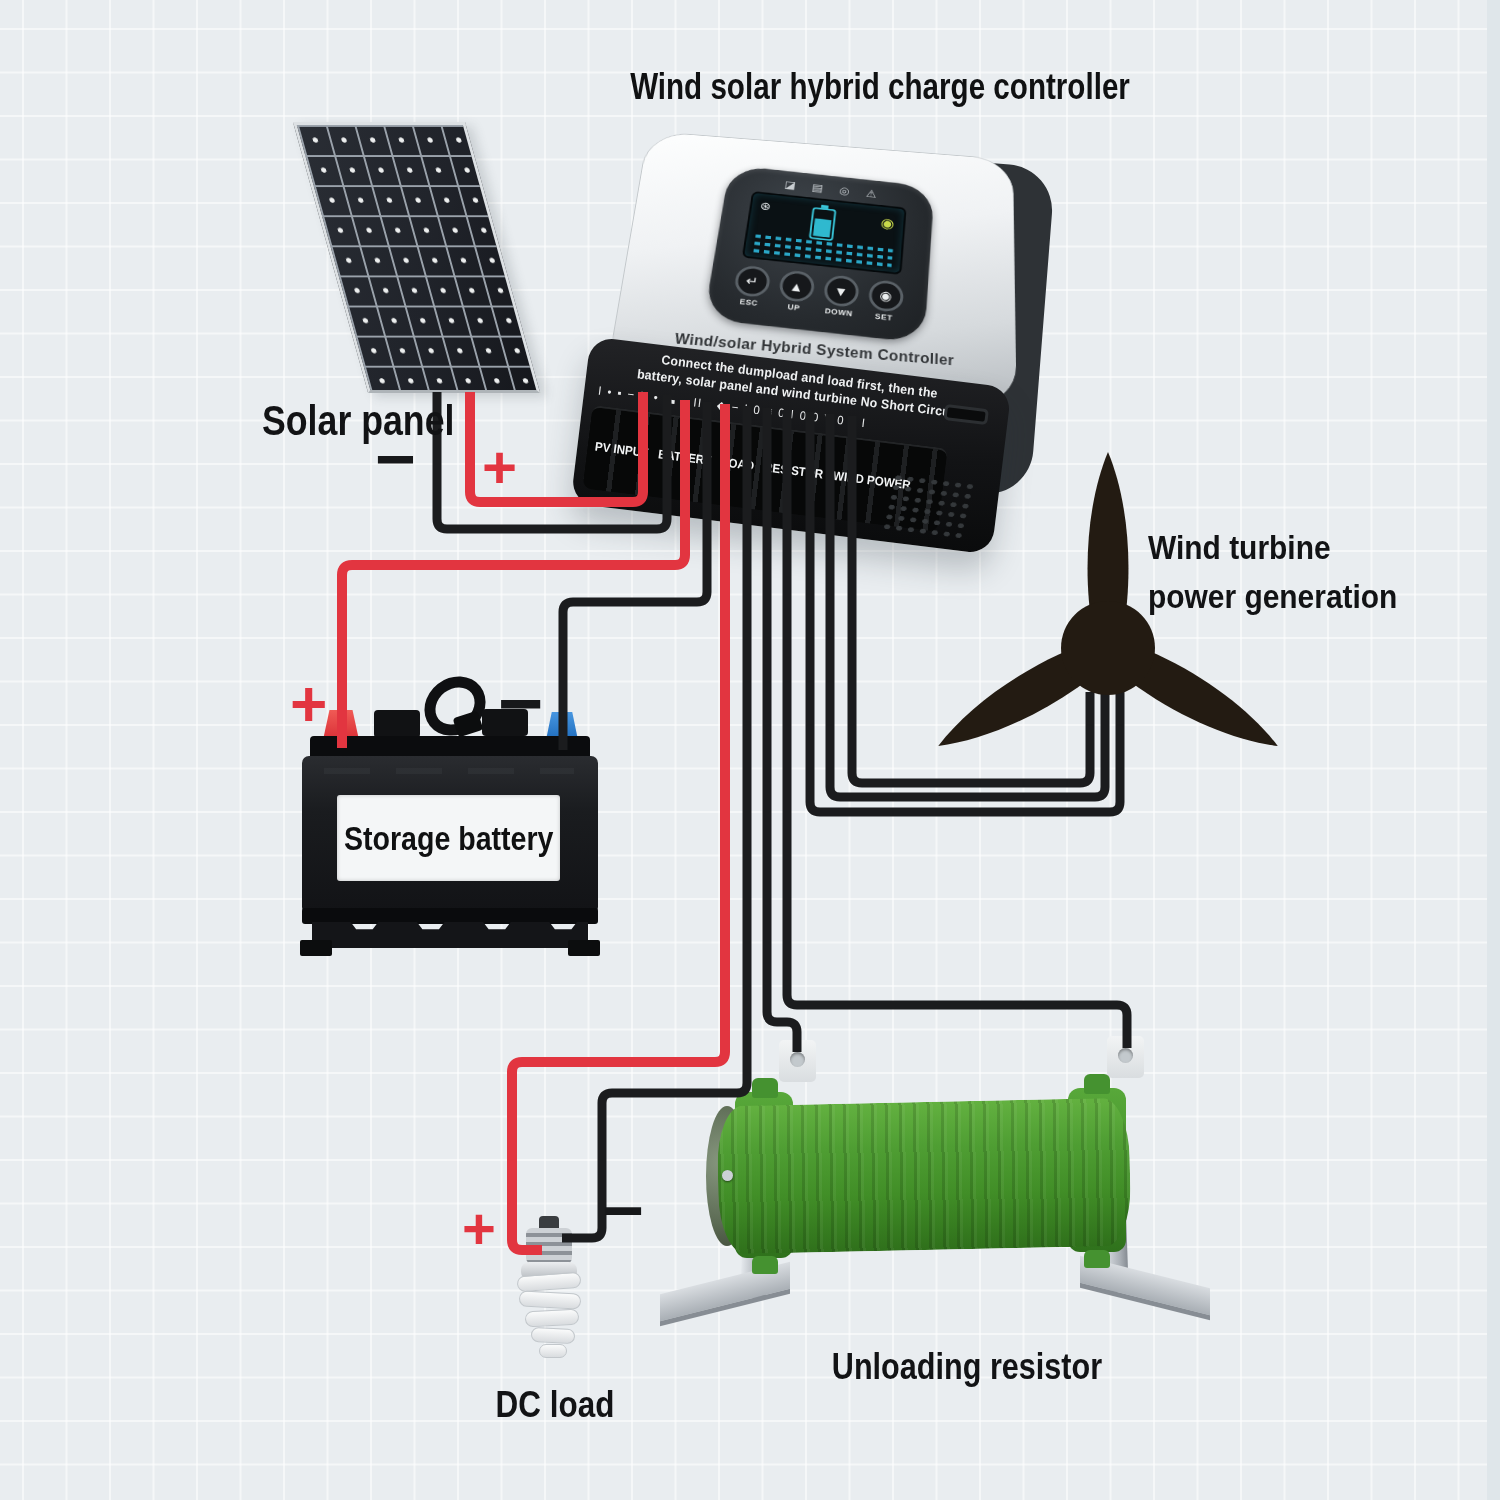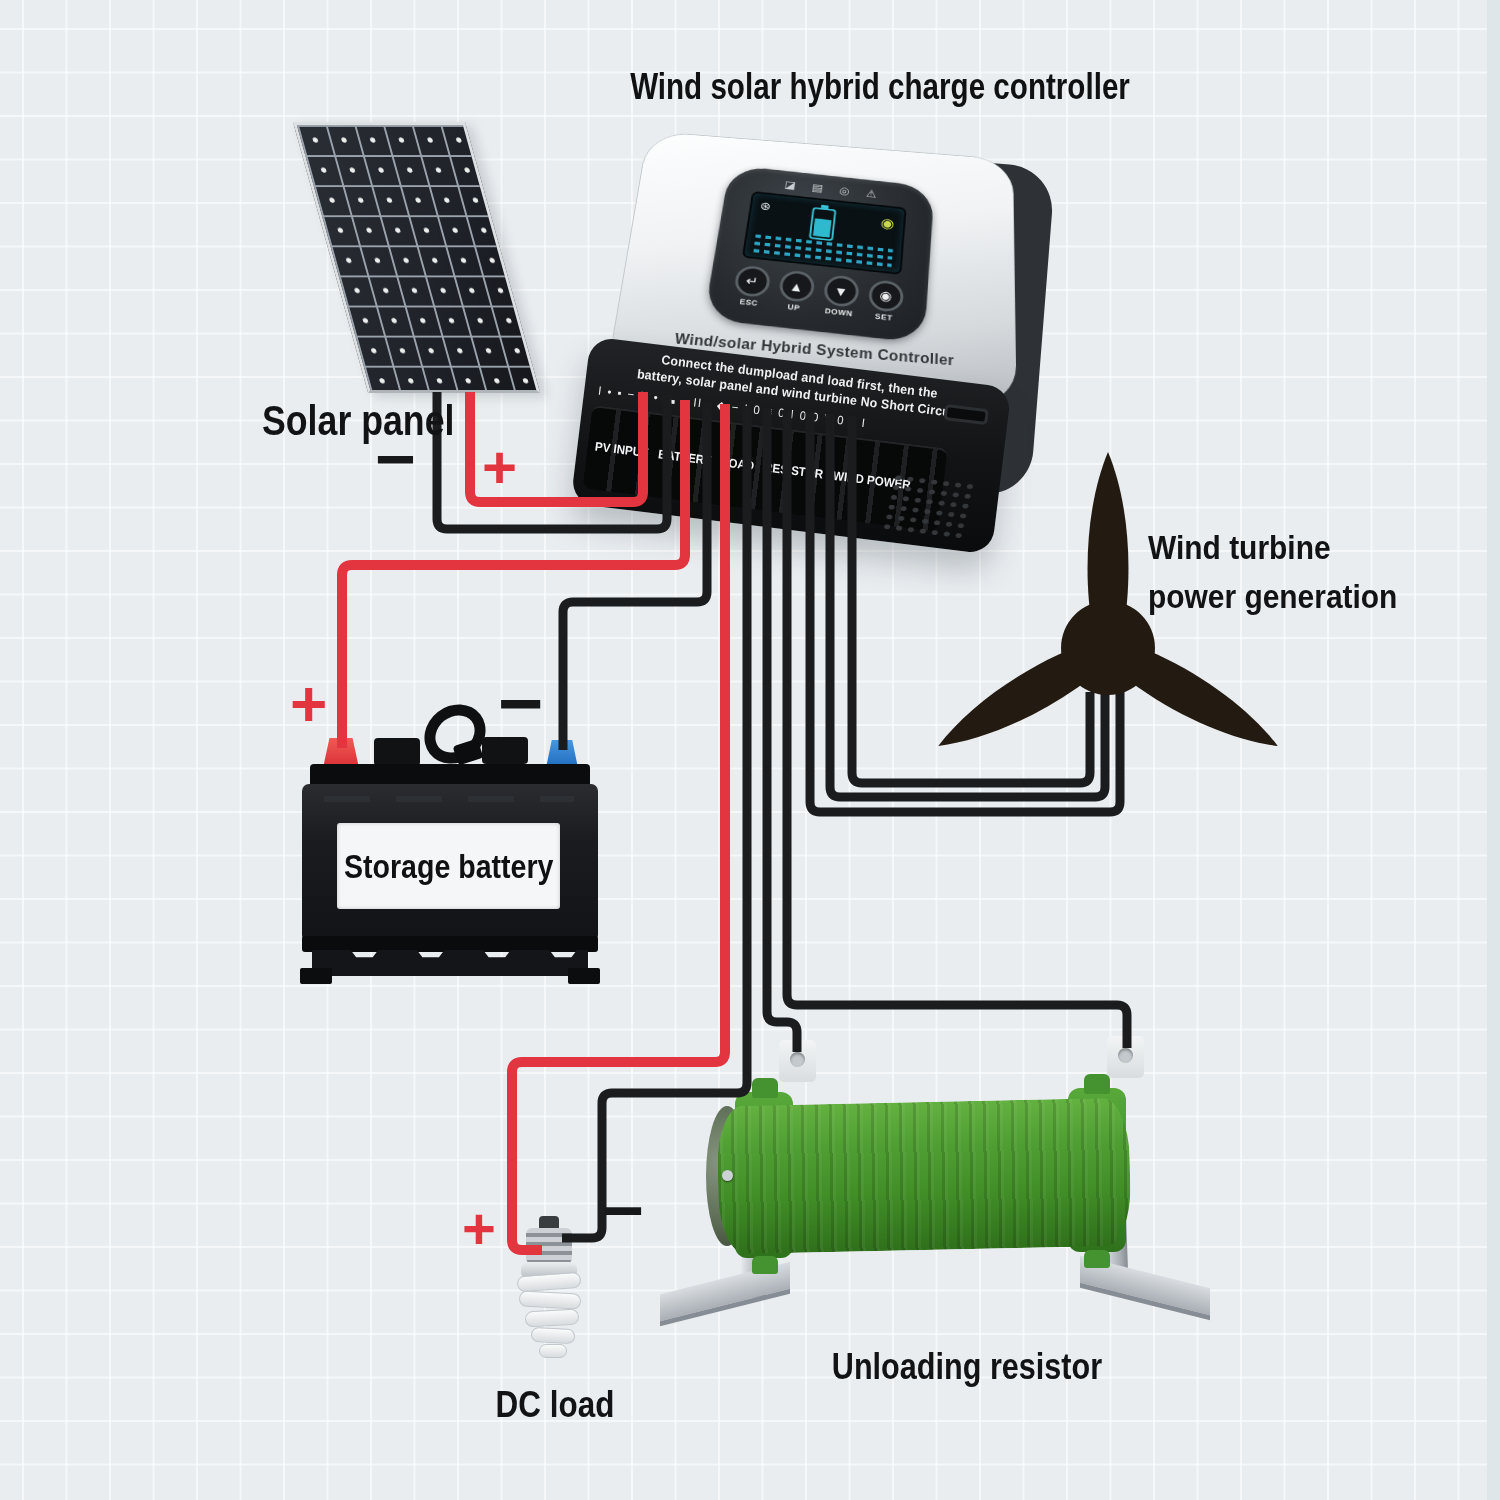--- a/index.html
+++ b/index.html
@@ -94,21 +94,21 @@
     background-image:radial-gradient(#34383b 2.6px, transparent 3.2px);background-size:12px 10px;
     transform:skewX(-6deg);}
   #reset-slot{position:absolute;right:20px;top:24px;width:44px;height:16px;border:3px solid #2c2f32;border-radius:5px;background:#0a0b0c;}
 
   
   #wires{left:0;top:0;z-index:30;pointer-events:none;}
   .wk{fill:none;stroke:#1b1c1e;stroke-width:9;}
   .wr{fill:none;stroke:#e23540;stroke-width:10;}
 
   
-  #battery{left:295px;top:684px;width:310px;height:300px;z-index:10;}
+  #battery{left:295px;top:656px;width:310px;height:300px;z-index:10;}
   .bat-term-red{left:28px;top:54px;width:36px;height:30px;background:linear-gradient(180deg,#f05a55,#d92f36);
     clip-path:polygon(18% 0,82% 0,100% 100%,0 100%);border-radius:4px;}
   .bat-term-blue{left:251px;top:56px;width:32px;height:28px;background:linear-gradient(180deg,#4796e0,#1f6cbd);
     clip-path:polygon(18% 0,82% 0,100% 100%,0 100%);border-radius:4px;}
   .bat-bump{background:#111214;border-radius:4px;}
   .bat-handle{left:128px;top:22px;width:64px;height:56px;border:11px solid #0f1012;border-radius:50%;transform:rotate(-38deg);}
   .bat-hinge{left:160px;top:58px;width:26px;height:20px;background:#0c0d0e;border-radius:4px;transform:rotate(-18deg);}
   .bat-lid{left:15px;top:80px;width:280px;height:24px;background:#0b0c0e;border-radius:4px;}
   .bat-body{left:7px;top:100px;width:296px;height:158px;border-radius:7px;
     background:linear-gradient(180deg,#2a2c30 0%,#1a1c1f 35%,#121316 100%);}

